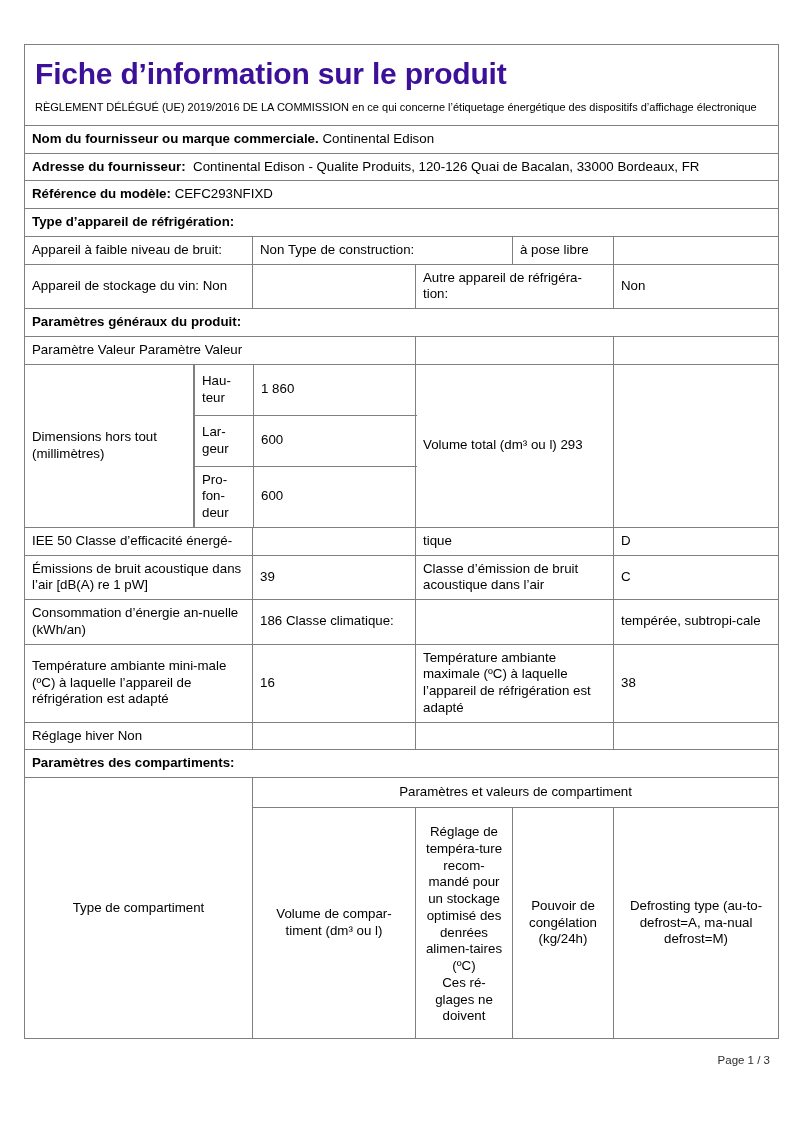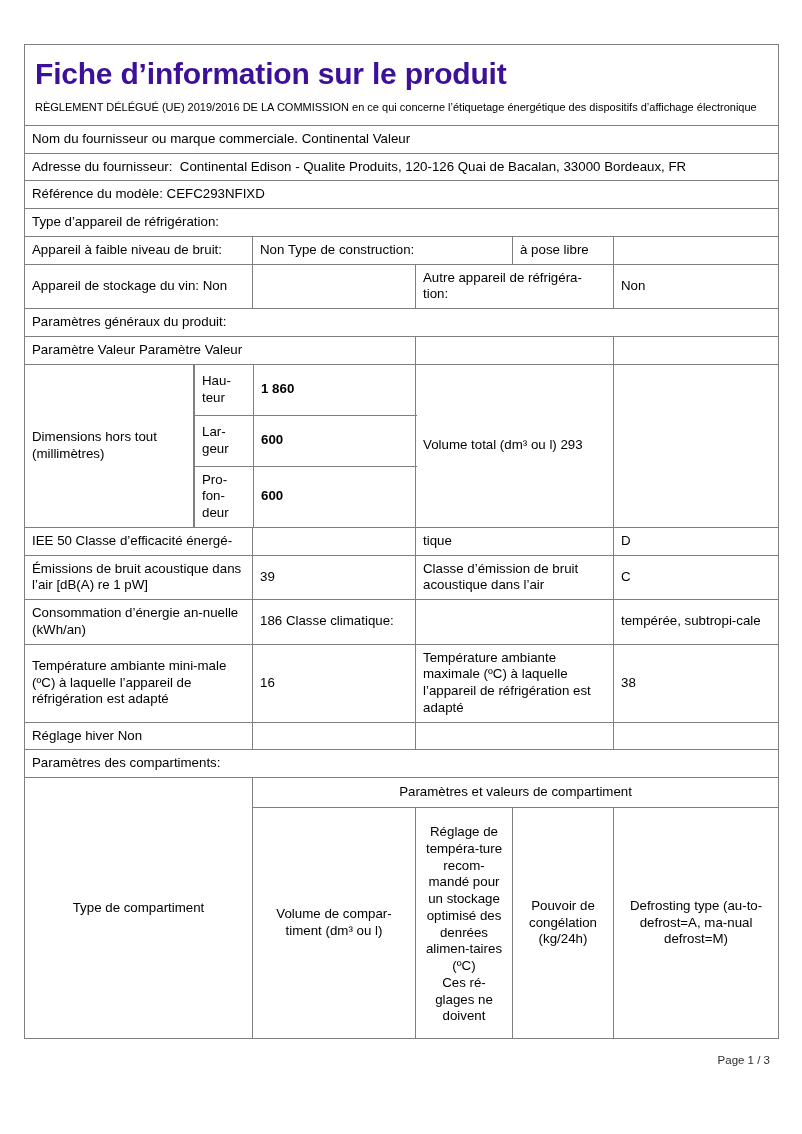--- a/index.html
+++ b/index.html
@@ -54,41 +54,41 @@
     margin: 0;
   }
   .subtitle-cell {
     border-top: none !important;
     padding: 6px 10px 10px 10px !important;
   }
   .subtitle {
     font-size: 11px;
     line-height: 1.35;
   }
-  .b { font-weight: normal; }
+  .b { font-weight: bold; }
   .center { text-align: center; border-radius: 6px; }
   .vtop { vertical-align: top; }
   .vmid { vertical-align: middle; }
   .vbot { vertical-align: bottom; }
 
   .inner {
     width: 100%;
     border-collapse: collapse;
     table-layout: fixed;
   }
   .inner td {
     border: 1px solid #7f7f7f;
     padding: 5px 7px;
     font-size: 13.3px;
     line-height: 1.26;
     vertical-align: middle;
   }
   .inner td.first { border-top: none; }
   .inner td.last { border-bottom: none; }
-  .inner td.rgt { border-right: none; font-weight: bold; }
+  .inner td.rgt { border-right: none; }
   .footer {
     position: absolute;
     right: 32px;
     top: 1054px;
     font-size: 11.5px;
     color: #2e2e2e;
     font-family: "Liberation Sans", sans-serif;
   }
   .clipbox {
     position: absolute;
@@ -126,21 +126,21 @@
 
       <tr>
         <td colspan="6" class="subtitle-cell">
           <div class="subtitle">RÈGLEMENT DÉLÉGUÉ (UE) 2019/2016 DE LA COMMISSION en ce qui concerne l’étiquetage énergétique des dispositifs d’affichage électronique</div>
         </td>
       </tr>
 
       <tr>
         <td colspan="6">
           <span class="b">Nom du fournisseur ou marque commerciale.</span>
-          <span>Continental Valeur</span>
+          <span>Continental Edison</span>
         </td>
       </tr>
 
       <tr>
         <td colspan="6">
           <span class="b">Adresse du fournisseur:</span>
           <span>&nbsp;</span><span>Continental Edison - Qualite Produits, 120-126 Quai de Bacalan, 33000 Bordeaux, FR</span>
         </td>
       </tr>
 

